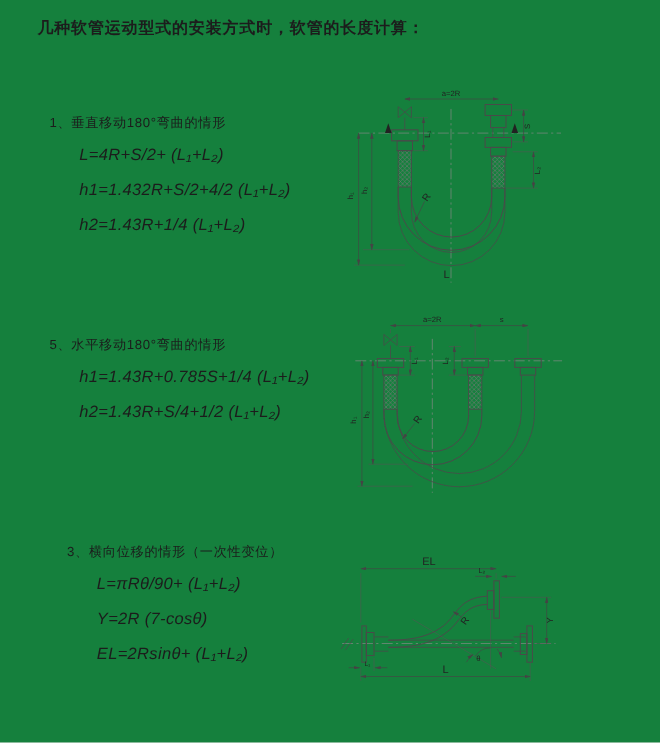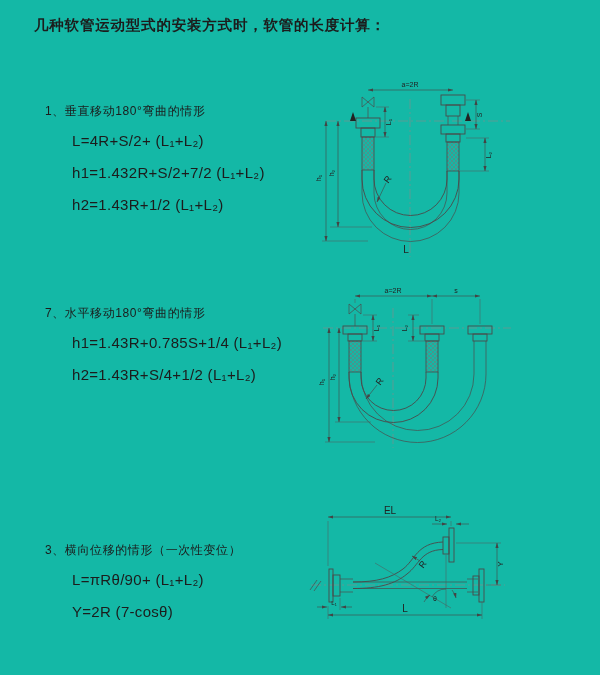--- a/index.html
+++ b/index.html
@@ -1,30 +1,30 @@
 <!DOCTYPE html>
 <html><head>
 <meta charset="utf-8">
 <style>
   html,body{margin:0;padding:0;background:#e8e8e8;}
   .page{
-    position:relative;width:600px;height:675px;background:#14b8a6;
+    position:relative;width:600px;height:675px;background:#15803d;
     font-family:"Liberation Sans","DejaVu Sans",sans-serif;color:#1c1c1c;
     overflow:hidden;margin:0 auto;
   }
   .doc-title{
     position:absolute;left:34px;top:16px;font-size:14.5px;font-weight:bold;
     letter-spacing:0.8px;
   }
   .section{position:absolute;left:45px;width:300px;}
   .sec-1{top:103px;}
   .sec-2{top:305px;}
-  .sec-3{top:542px;}
+  .sec-3{top:493px;margin-left:16px;}
   .sec-heading{font-size:12px;font-weight:normal;letter-spacing:0.6px;margin-bottom:9px;}
-  .formulas{margin-left:27px;}
+  .formulas{margin-left:27px;font-style:italic;}
   .formula{font-size:15px;letter-spacing:0.3px;height:20px;margin-top:12px;white-space:nowrap;}
   .diagram{position:absolute;}
   .dia-1{left:310px;top:75px;}
   .dia-2{left:315px;top:282px;}
   .dia-3{left:305px;top:500px;}
   svg{display:block;}
   svg text{font-family:"Liberation Sans","DejaVu Sans",sans-serif;fill:#222;}
   .outline{fill:none;stroke:#4a4a4a;stroke-width:0.9;}
   .thin{fill:none;stroke:#4a4a4a;stroke-width:0.7;}
   .dim{fill:none;stroke:#444;stroke-width:0.6;}
@@ -39,38 +39,39 @@
 <body>
 
 <div class="page">
 
   <div class="doc-title">几种软管运动型式的安装方式时，软管的长度计算：</div>
 
   <div class="section sec-1">
     <div class="sec-heading">1、垂直移动180°弯曲的情形</div>
     <div class="formulas">
       <div class="formula">L=4R+S/2+ (L₁+L₂)</div>
-      <div class="formula">h1=1.432R+S/2+7/2 (L₁+L₂)</div>
-      <div class="formula">h2=1.43R+1/2 (L₁+L₂)</div>
+      <div class="formula">h1=1.432R+S/2+4/2 (L₁+L₂)</div>
+      <div class="formula">h2=1.43R+1/4 (L₁+L₂)</div>
     </div>
   </div>
 
   <div class="section sec-2">
-    <div class="sec-heading">7、水平移动180°弯曲的情形</div>
+    <div class="sec-heading">5、水平移动180°弯曲的情形</div>
     <div class="formulas">
       <div class="formula">h1=1.43R+0.785S+1/4 (L₁+L₂)</div>
       <div class="formula">h2=1.43R+S/4+1/2 (L₁+L₂)</div>
     </div>
   </div>
 
   <div class="section sec-3">
     <div class="sec-heading">3、横向位移的情形（一次性变位）</div>
     <div class="formulas">
       <div class="formula">L=πRθ/90+ (L₁+L₂)</div>
       <div class="formula">Y=2R (7-cosθ)</div>
+      <div class="formula">EL=2Rsinθ+ (L₁+L₂)</div>
     </div>
   </div>
 
   <div class="diagram dia-1">
   <svg width="270" height="185" viewBox="0 0 270 185">
     <defs>
       <marker id="arw1" viewBox="0 0 10 6" refX="9.5" refY="3" markerWidth="9" markerHeight="5.4" orient="auto-start-reverse">
         <path d="M0,0 L10,3 L0,6 z" fill="#444"></path>
       </marker>
       <pattern id="ht1" width="4" height="4" patternUnits="userSpaceOnUse">

